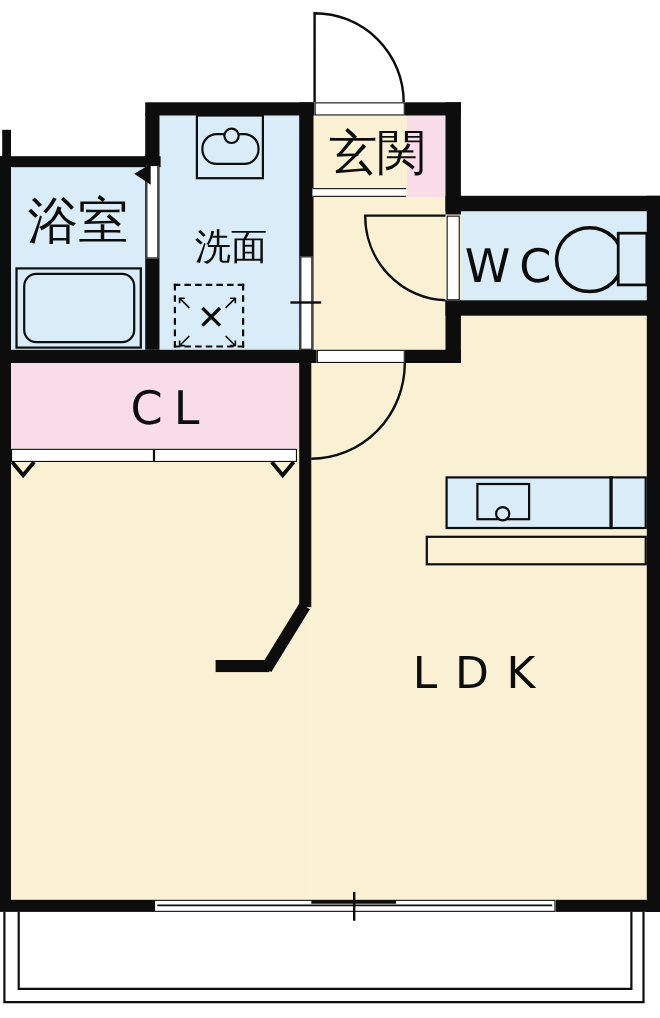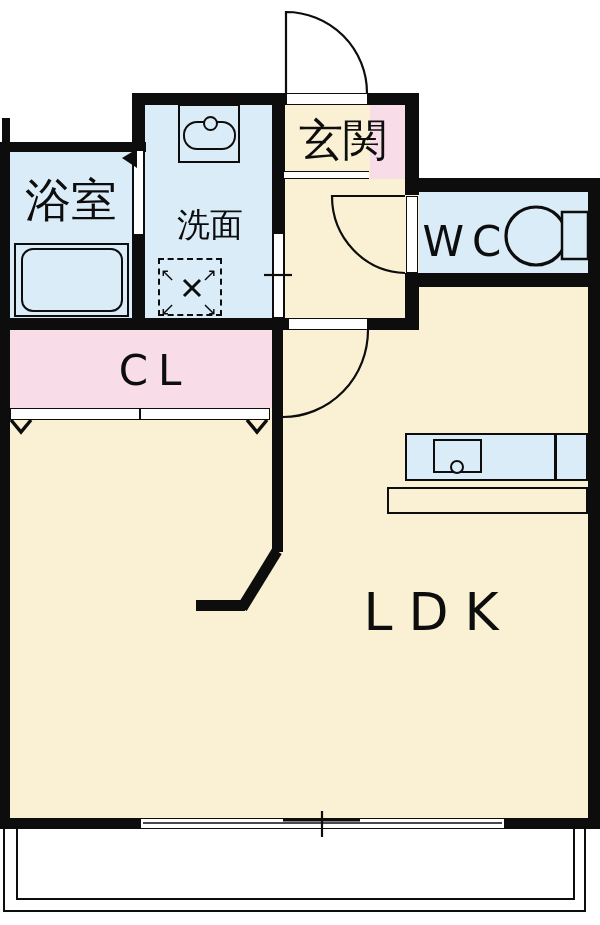--- a/index.html
+++ b/index.html
@@ -100,15 +100,15 @@
     <path d="M322,811 L322,837" stroke-width="2.2"></path>
     <path d="M4,829 L4,911 L585,911 L585,829" stroke-width="2"></path>
     <path d="M17,829 L17,899 L574,899 L574,829" stroke-width="2"></path>
   </svg>
 
   <div class="label" style="left:71px;top:200px;font-size:46px;">浴室</div>
   <div class="label" style="left:210px;top:224px;font-size:33px;">洗面</div>
   <div class="label" style="left:343px;top:140px;font-size:44px;text-align:right;">玄関</div>
   <div class="label" style="left:155px;top:371px;font-size:42px;letter-spacing:10px;">CL</div>
   <div class="label" style="left:466px;top:242px;font-size:42px;letter-spacing:8px;">WC</div>
-  <div class="label" style="left:439px;top:612px;font-size:52px;letter-spacing:16px;">LDK</div>
+  <div class="label" style="left:439px;top:612px;font-size:40px;letter-spacing:16px;">LDK</div>
 
 </div>
 
 </body></html>

